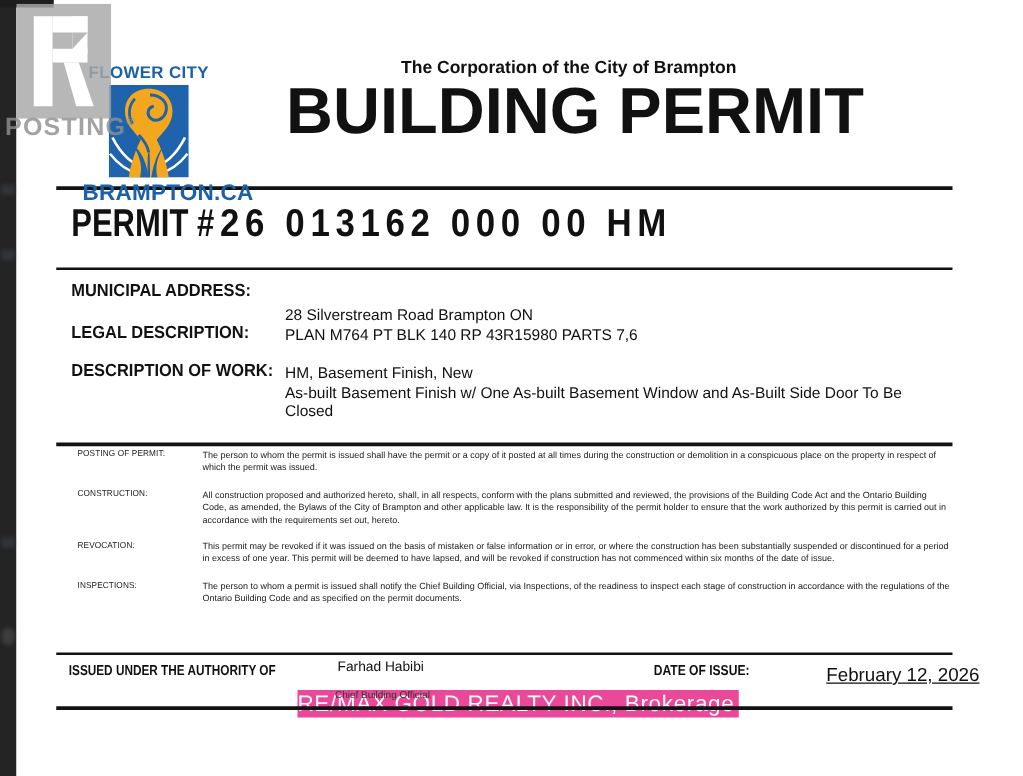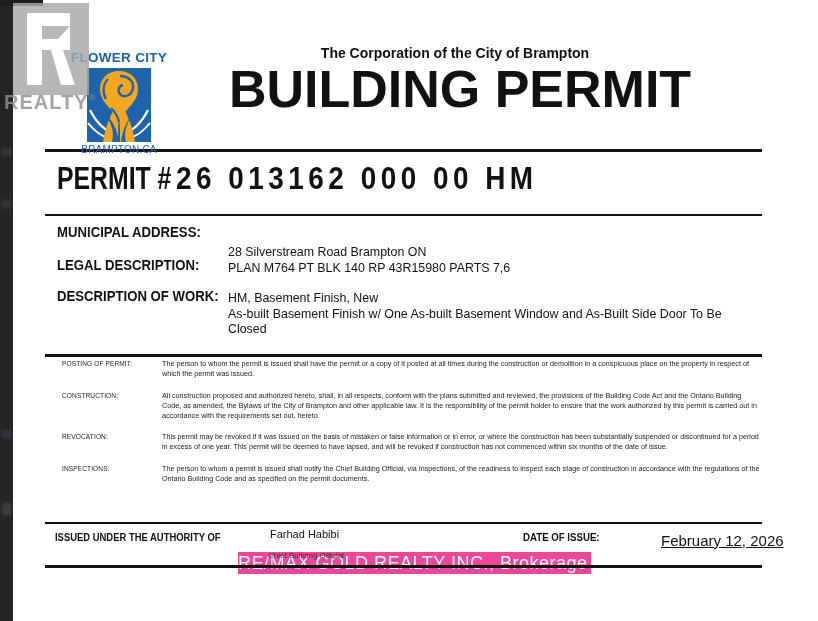--- a/index.html
+++ b/index.html
@@ -17,21 +17,21 @@
   .realtor-text{
     position:absolute;left:-9px;top:88px;font-size:20px;letter-spacing:1px;
     color:#8f8f8f;font-weight:600;white-space:nowrap;
   }
   .realtor-text sup{font-size:9px;}
 
   
   .brampton{position:absolute;left:66px;top:34px;width:106px;text-align:center;color:#1b61a6;z-index:3;margin-top:16px;}
   .flower-city{font-size:13.5px;font-weight:bold;letter-spacing:.3px;white-space:nowrap;}
   .rose-wrap{margin:3px auto 2px auto;width:64px;height:74px;}
-  .brampton-ca{font-size:10px;font-weight:normal;letter-spacing:.2px;white-space:nowrap;}
+  .brampton-ca{font-size:18px;font-weight:bold;letter-spacing:.2px;white-space:nowrap;}
 
   
   .corp{position:absolute;left:220px;top:45px;width:470px;text-align:center;font-size:14px;font-weight:bold;}
   .big-title{position:absolute;left:200px;top:59px;width:520px;text-align:center;
     font-size:52px;font-weight:bold;letter-spacing:0px;white-space:nowrap;}
 
   
   .rule{position:absolute;left:45px;width:717px;background:#121212;}
   .r1{top:149px;height:2.5px;}
   .r2{top:214px;height:2px;}
@@ -91,21 +91,21 @@
     <svg width="76" height="92" viewBox="0 0 76 92">
       <rect x="0" y="0" width="76" height="92" fill="#a8a8a8"></rect>
       <rect x="14" y="10" width="15" height="72" fill="#ffffff"></rect>
       <rect x="29" y="10" width="28" height="13" fill="#ffffff"></rect>
       <rect x="45" y="10" width="12" height="30" fill="#ffffff"></rect>
       <rect x="29" y="36" width="28" height="11" fill="#ffffff"></rect>
       <polygon points="38,47 50,47 62,82 48,82" fill="#ffffff"></polygon>
       <polygon points="45,23 57,23 45,36" fill="#a8a8a8"></polygon>
     </svg>
     <div class="realtor-text">
-      <span>REALTY</span><sup>®</sup>
+      <span>POSTING</span><sup>®</sup>
     </div>
   </div>
 
   <div class="brampton">
     <div class="flower-city">FLOWER CITY</div>
     <div class="rose-wrap">
       <svg width="64" height="74" viewBox="0 0 64 74">
         <rect x="0" y="0" width="64" height="74" fill="#1e63ab"></rect>
         <path d="M3,42 C10,56 20,64 30,67" stroke="#ffffff" stroke-width="2.2" fill="none"></path>
         <path d="M1,55 C8,64 16,69 24,71" stroke="#ffffff" stroke-width="2" fill="none"></path>

